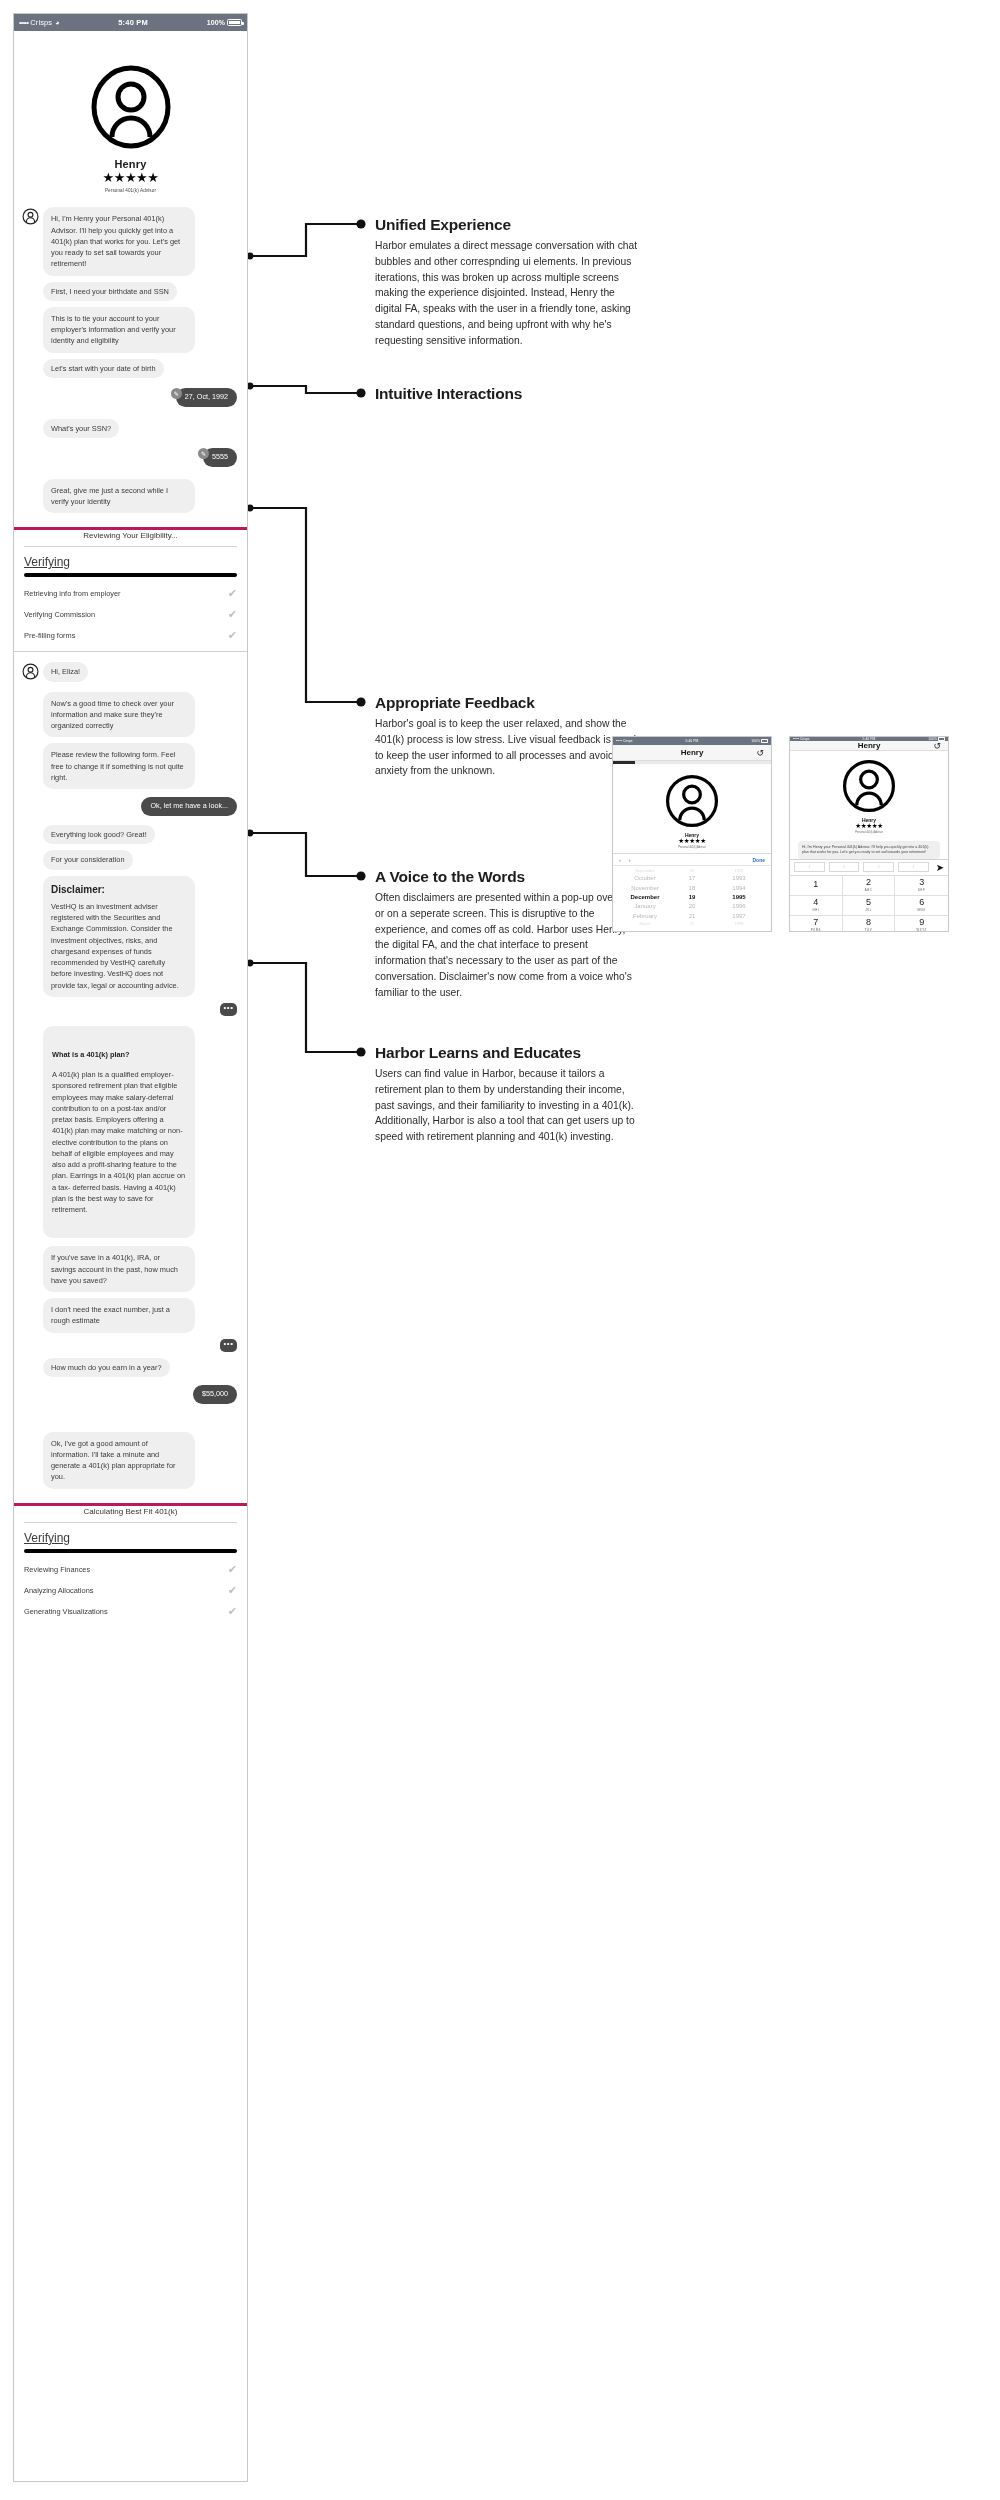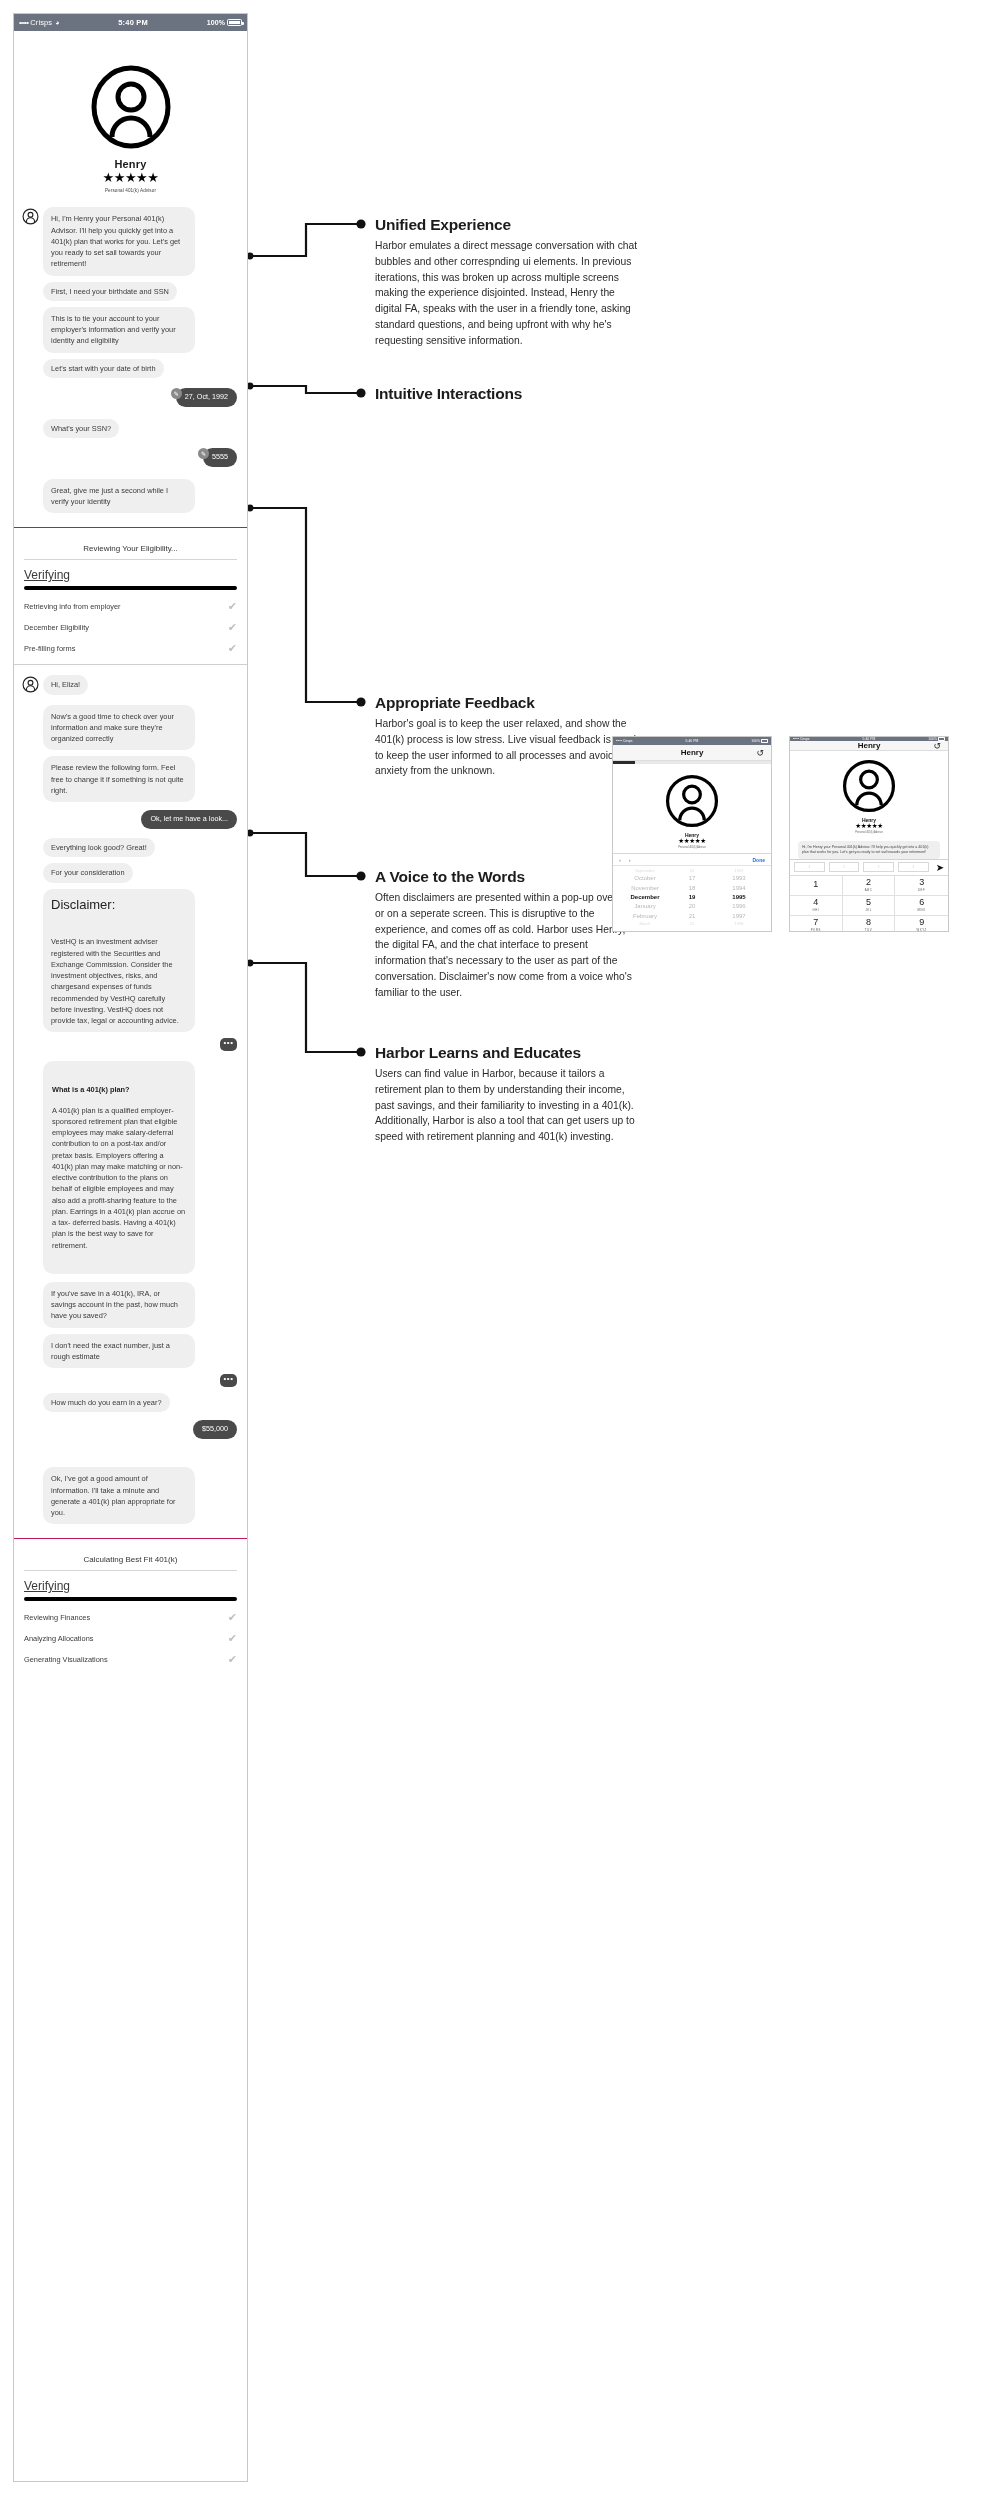--- a/index.html
+++ b/index.html
@@ -86,28 +86,28 @@
     position: relative; top: -4px; right: -6px;
     z-index: 3;
     display:flex; align-items:center; justify-content:center;
     font-size: 6px;
   }
   .typing {
     background: #4a4a4a; color:#fff; border-radius: 5px;
     width: 17px; height: 13px; display:flex; align-items:center; justify-content:center;
     font-size: 8px; letter-spacing: 0.5px; line-height: 0; padding-bottom:3px;
   }
-  .disc-title { font-weight: 400; color:#232323; display:block; margin-bottom: 22px; font-size:13px;}
+  .disc-title { font-weight: 700; color:#232323; display:block; margin-bottom: 4px; font-size:10px;}
   .q-title { font-weight: 700; color:#232323; display:block; margin-bottom: 9px; font-size:7.4px;}
 
   
   .progress-panel {
-    border-top: 1px solid #be185d;
+    border-top: 3px solid #be185d;
     border-bottom: 1px solid #cfcfcf;
-    padding: 16px 10px 10px;
+    padding: 1px 10px 10px;
   }
   .pp-title { text-align:center; font-size: 8px; color:#333; margin-bottom:6px; }
   .pp-rule { height:1px; background:#d4d4d4; margin-bottom: 8px;}
   .pp-verifying { font-size: 12px; color:#3a3a3a; margin-bottom: 4px; text-decoration: underline;}
   .pp-bar { height: 4px; background:#000; border-radius: 2px; margin-bottom: 11px;}
   .pp-item { display:flex; justify-content:space-between; align-items:center; font-size:7.4px; color:#3a3a3a; margin-bottom:10px;}
   .pp-item:last-child { margin-bottom:0; }
   .check { color:#c0c0c0; font-size:11px; line-height:1; }
 
   
@@ -274,21 +274,21 @@
   <div class="progress-panel">
     <div class="pp-title">Reviewing Your Eligibility...</div>
     <div class="pp-rule"></div>
     <div class="pp-verifying">Verifying</div>
     <div class="pp-bar"></div>
     <div class="pp-item">
       <span>Retrieving info from employer</span>
       <span class="check">✔</span>
     </div>
     <div class="pp-item">
-      <span>December Eligibility</span>
+      <span>Verifying Commission</span>
       <span class="check">✔</span>
     </div>
     <div class="pp-item">
       <span>Pre-filling forms</span>
       <span class="check">✔</span>
     </div>
   </div>
 
   <div class="chat" style="padding-top:10px;">
 

